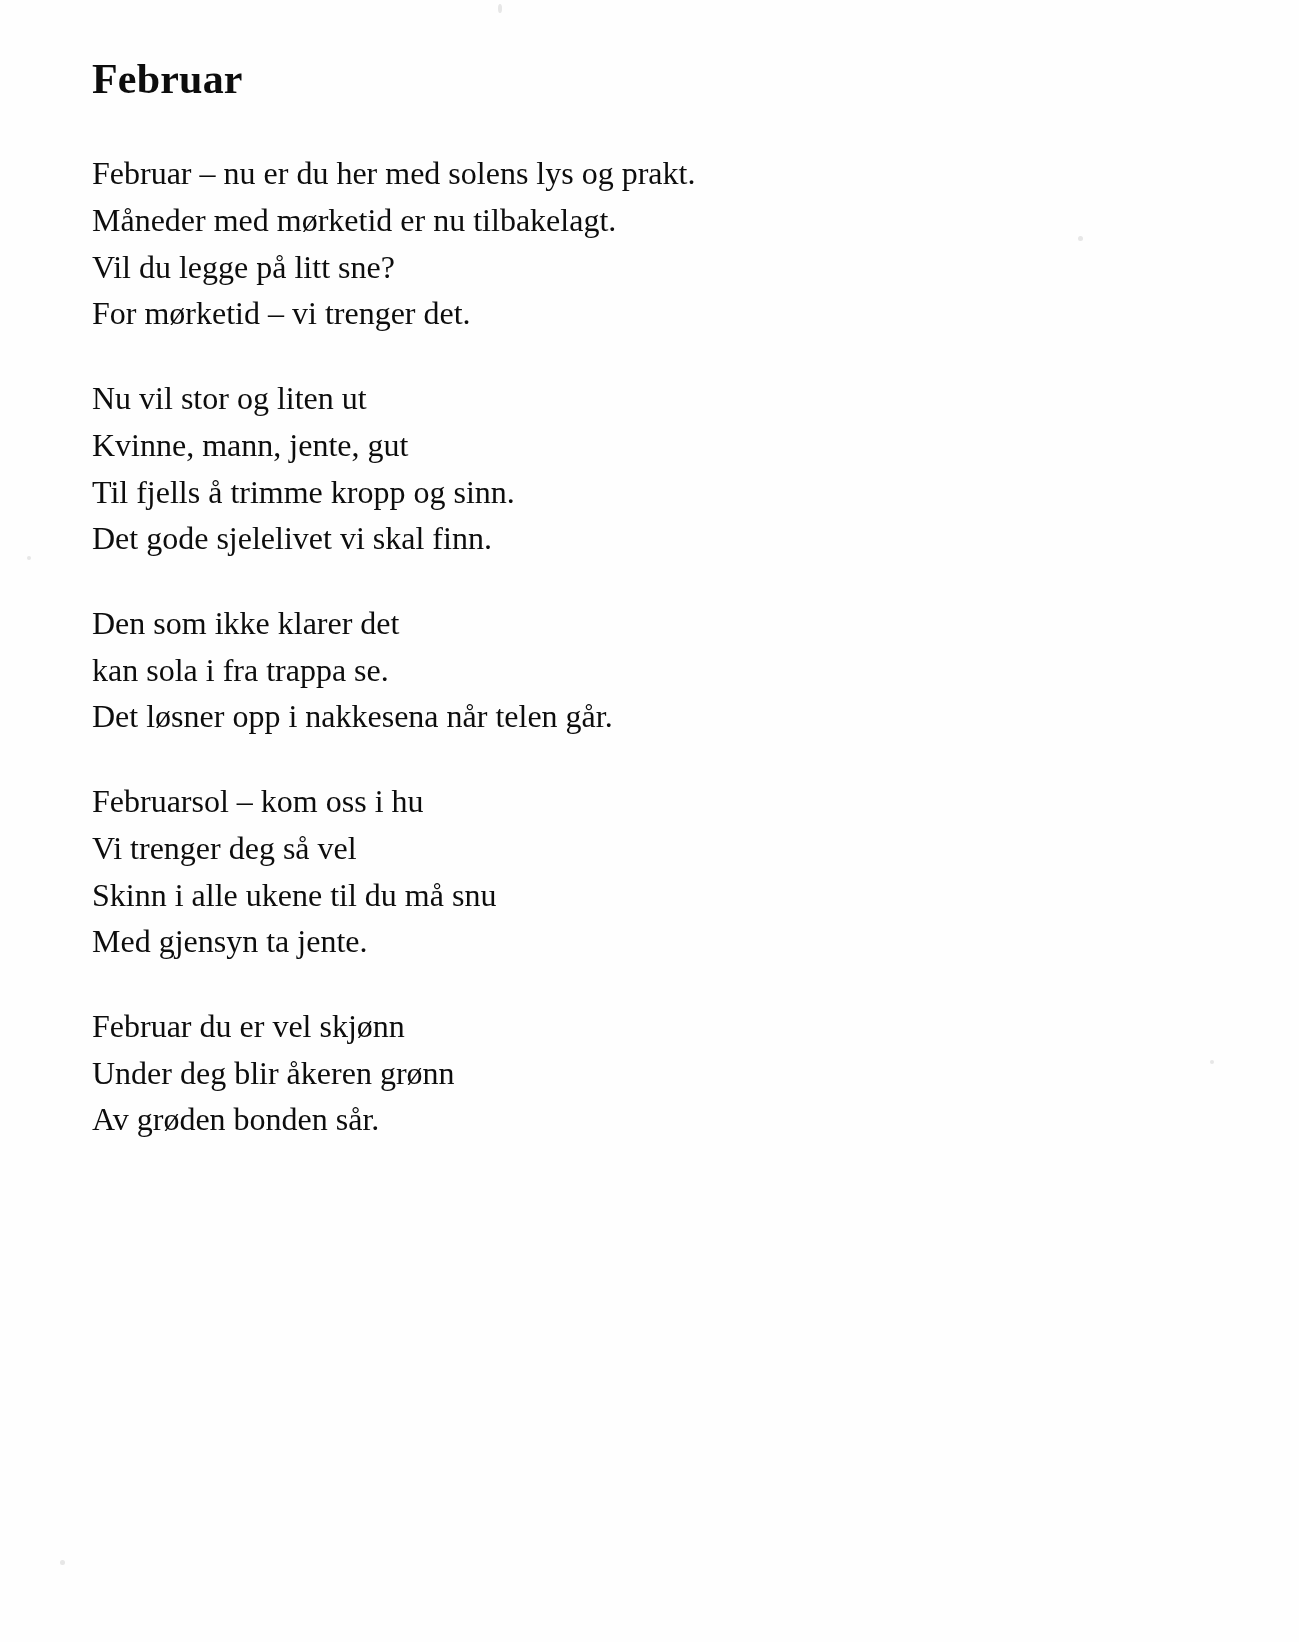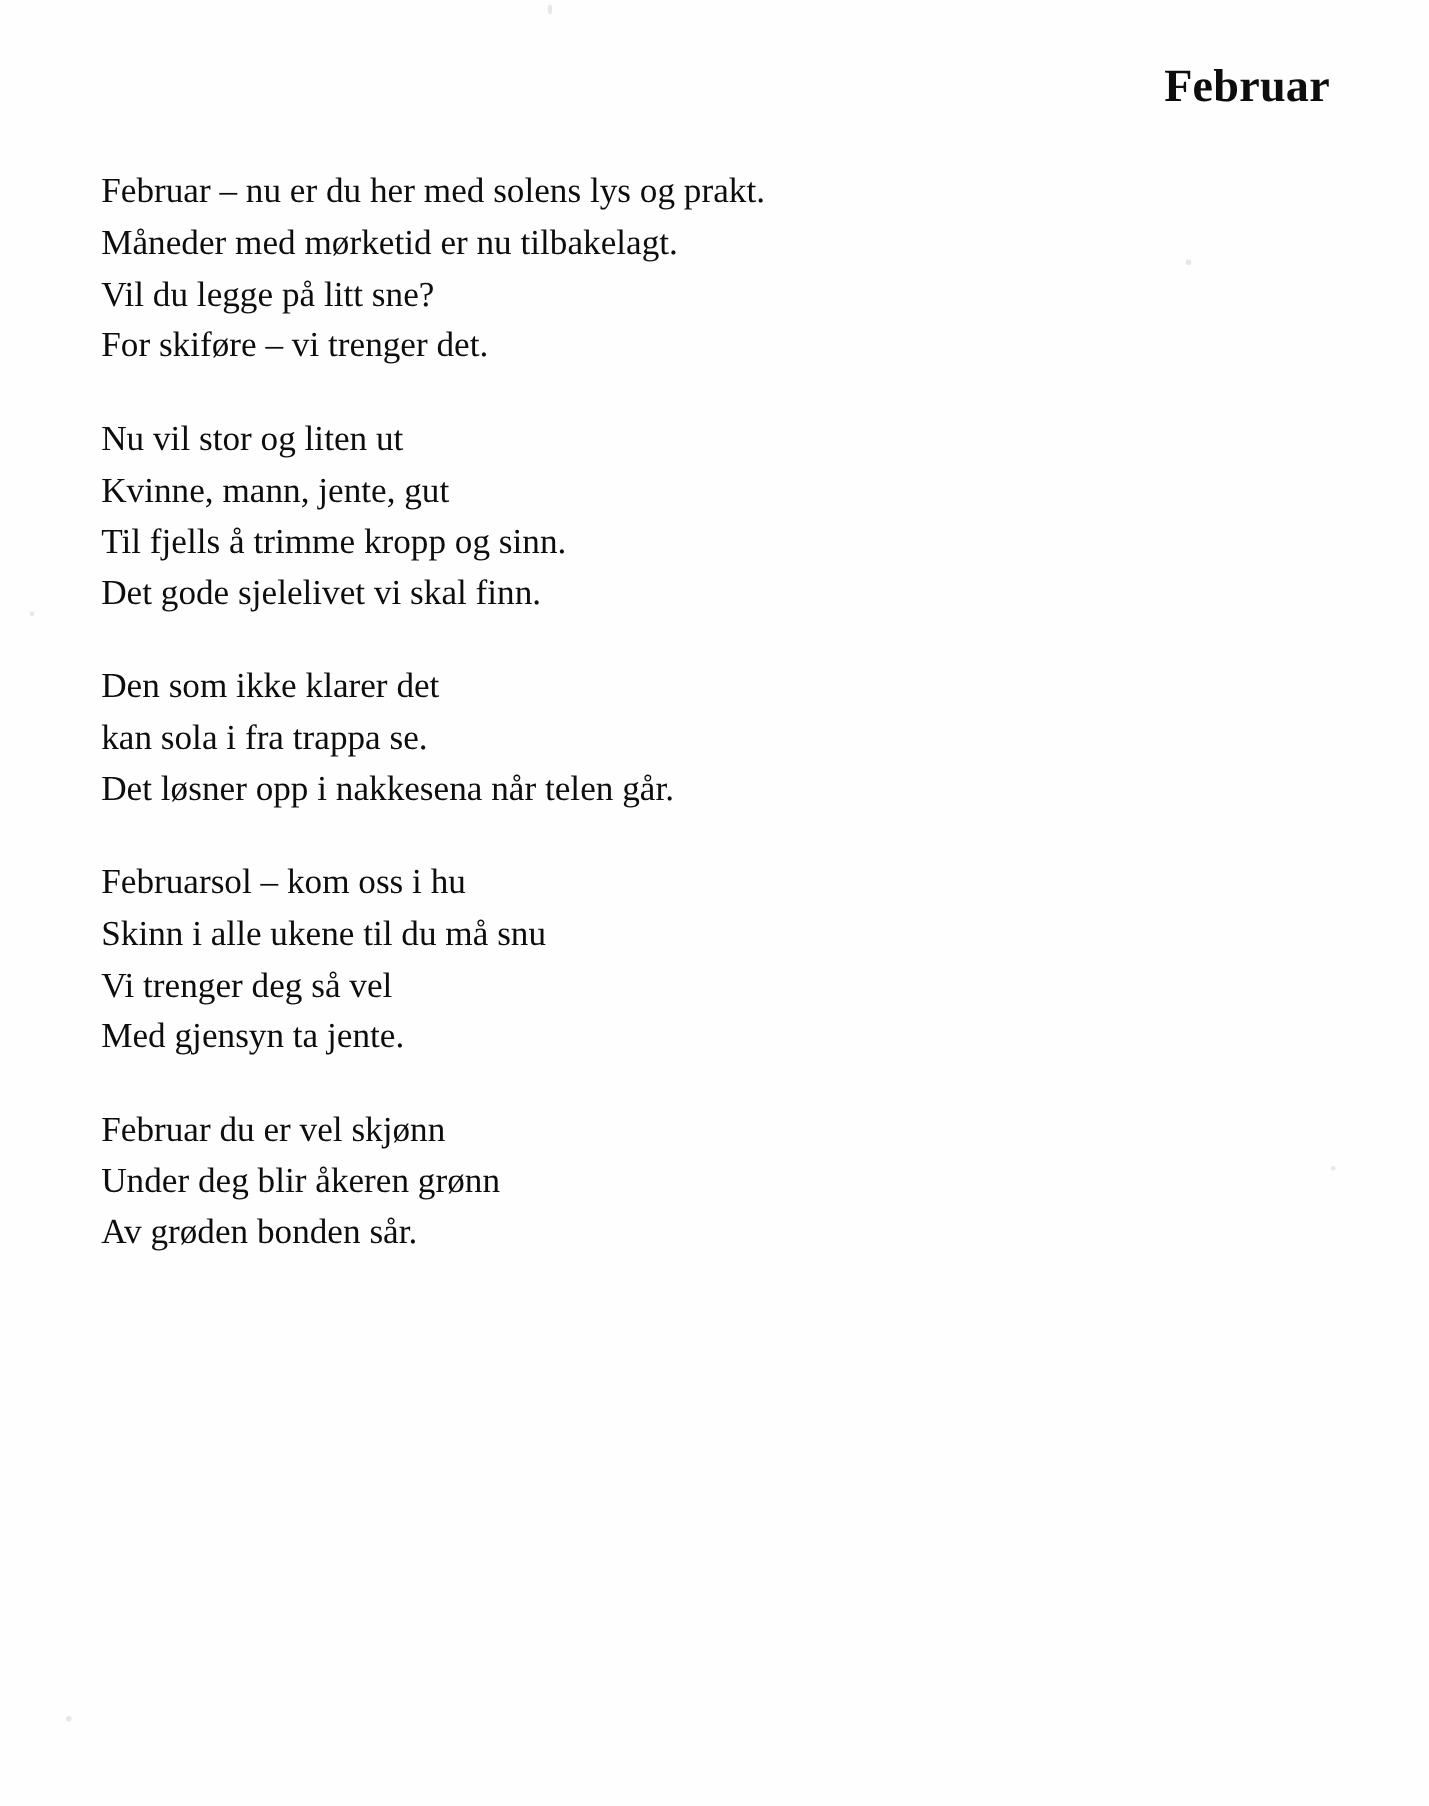--- a/index.html
+++ b/index.html
@@ -25,21 +25,20 @@
   .poem {
     margin: 0;
     padding: 0 90px 0 92px;
   }
   .poem-title {
     font-size: 42px;
     font-weight: bold;
     line-height: 1.1;
     margin: 0 0 10px 0;
     letter-spacing: 0.2px;
-    text-align: right;
   }
   .stanza {
     margin: 0 0 38px 0;
   }
   .stanza:first-of-type {
     margin-top: 48px;
   }
   .line {
     font-size: 32px;
     line-height: 1.46;
@@ -64,40 +63,40 @@
   <div class="speck" style="left:1210px; top:1060px; width:4px; height:4px;"></div>
   <div class="speck" style="left:60px; top:1560px; width:5px; height:5px;"></div>
 
   <article class="poem">
     <h1 class="poem-title">Februar</h1>
 
     <div class="stanza">
       <div class="line">Februar – nu er du her med solens lys og prakt.</div>
       <div class="line">Måneder med mørketid er nu tilbakelagt.</div>
       <div class="line">Vil du legge på litt sne?</div>
-      <div class="line">For skiføre – vi trenger det.</div>
+      <div class="line">For mørketid – vi trenger det.</div>
     </div>
 
     <div class="stanza">
       <div class="line">Nu vil stor og liten ut</div>
       <div class="line">Kvinne, mann, jente, gut</div>
       <div class="line">Til fjells å trimme kropp og sinn.</div>
       <div class="line">Det gode sjelelivet vi skal finn.</div>
     </div>
 
     <div class="stanza">
       <div class="line">Den som ikke klarer det</div>
       <div class="line">kan sola i fra trappa se.</div>
       <div class="line">Det løsner opp i nakkesena når telen går.</div>
     </div>
 
     <div class="stanza">
       <div class="line">Februarsol – kom oss i hu</div>
+      <div class="line">Vi trenger deg så vel</div>
       <div class="line">Skinn i alle ukene til du må snu</div>
-      <div class="line">Vi trenger deg så vel</div>
       <div class="line">Med gjensyn ta jente.</div>
     </div>
 
     <div class="stanza">
       <div class="line">Februar du er vel skjønn</div>
       <div class="line">Under deg blir åkeren grønn</div>
       <div class="line">Av grøden bonden sår.</div>
     </div>
   </article>
 

